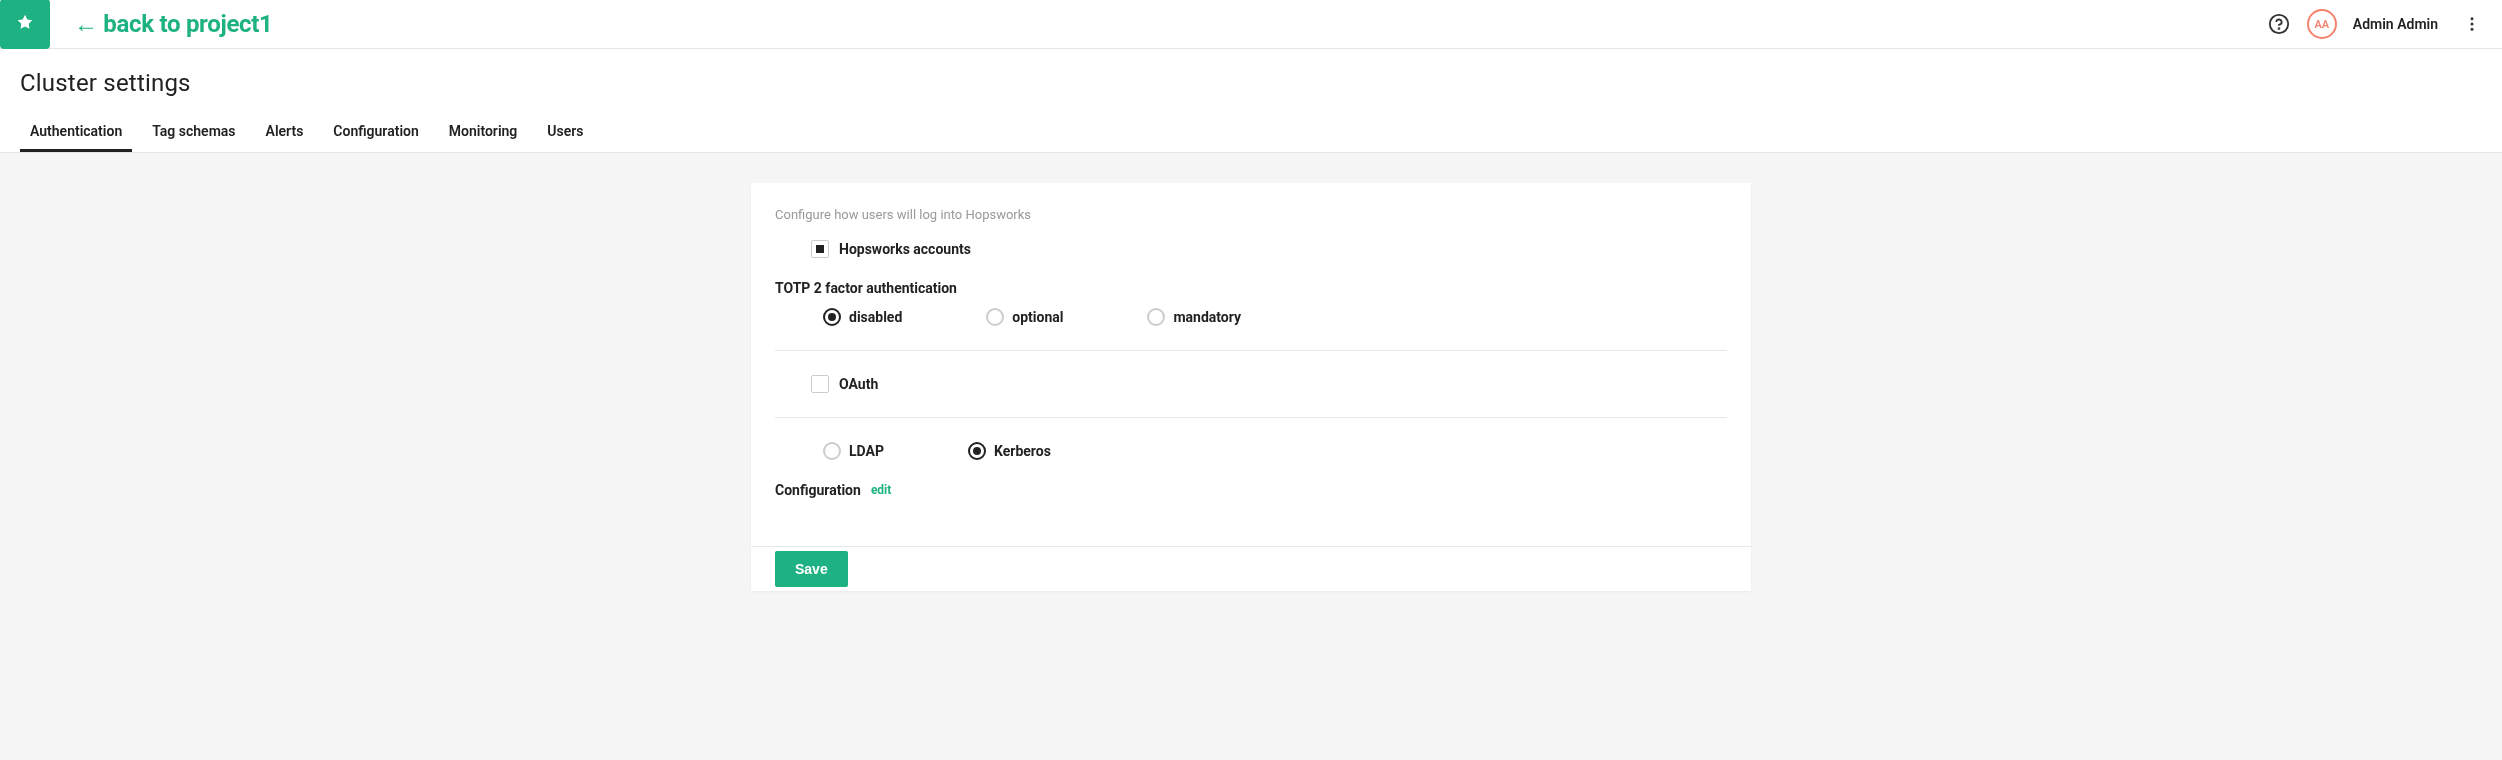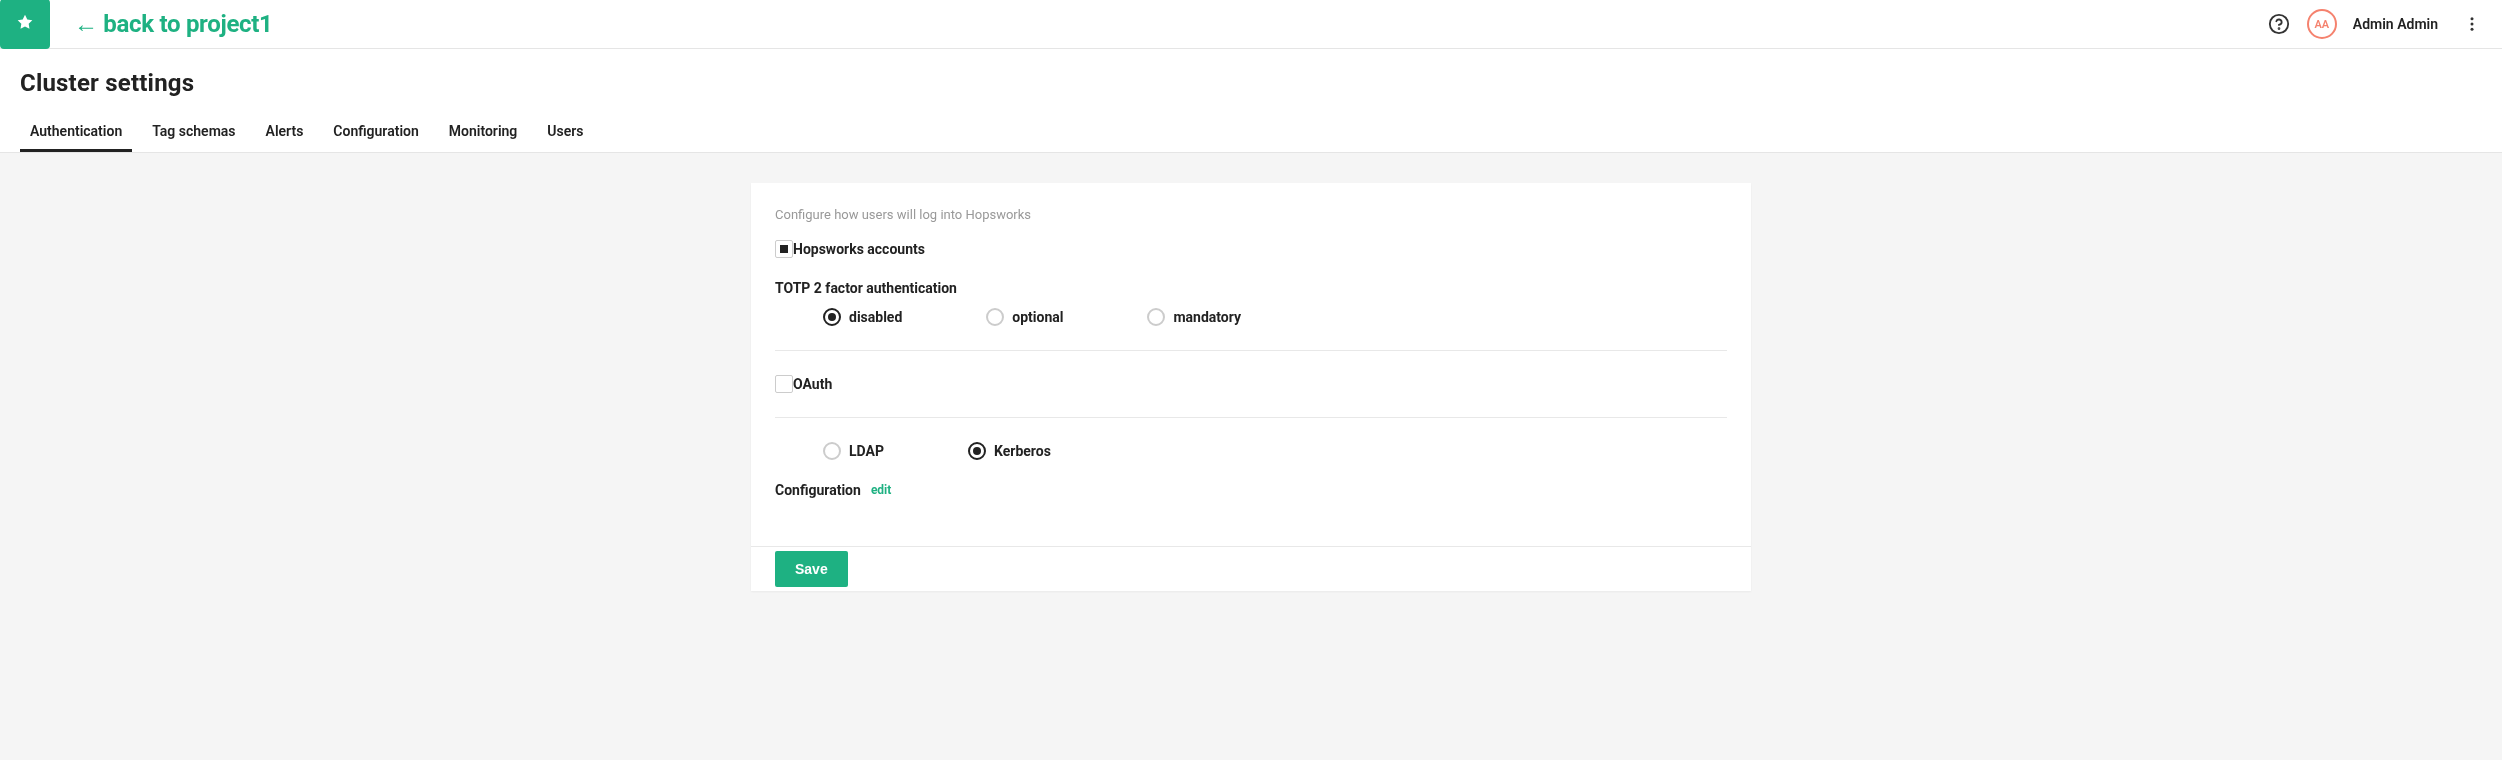--- a/index.html
+++ b/index.html
@@ -100,21 +100,21 @@
     }
     
     
     .page-header {
       background: #fff;
       padding: 20px 20px 0 20px;
     }
     
     .page-title {
       font-size: 24px;
-      font-weight: 700;
+      font-weight: 400;
       margin-bottom: 16px;
       letter-spacing: 0.2px;
     }
     
     .tabs {
       display: flex;
       gap: 10px;
       border-bottom: none;
     }
     
@@ -176,20 +176,22 @@
     }
     
     .section:last-of-type {
       border-bottom: none;
       margin-bottom: 0;
     }
     
     .checkbox-row {
       display: flex;
       align-items: center;
+      gap: 10px;
+      margin-left: 36px;
     }
     
     .checkbox {
       width: 18px;
       height: 18px;
       border: 1px solid #ccc;
       border-radius: 2px;
       display: flex;
       align-items: center;
       justify-content: center;

